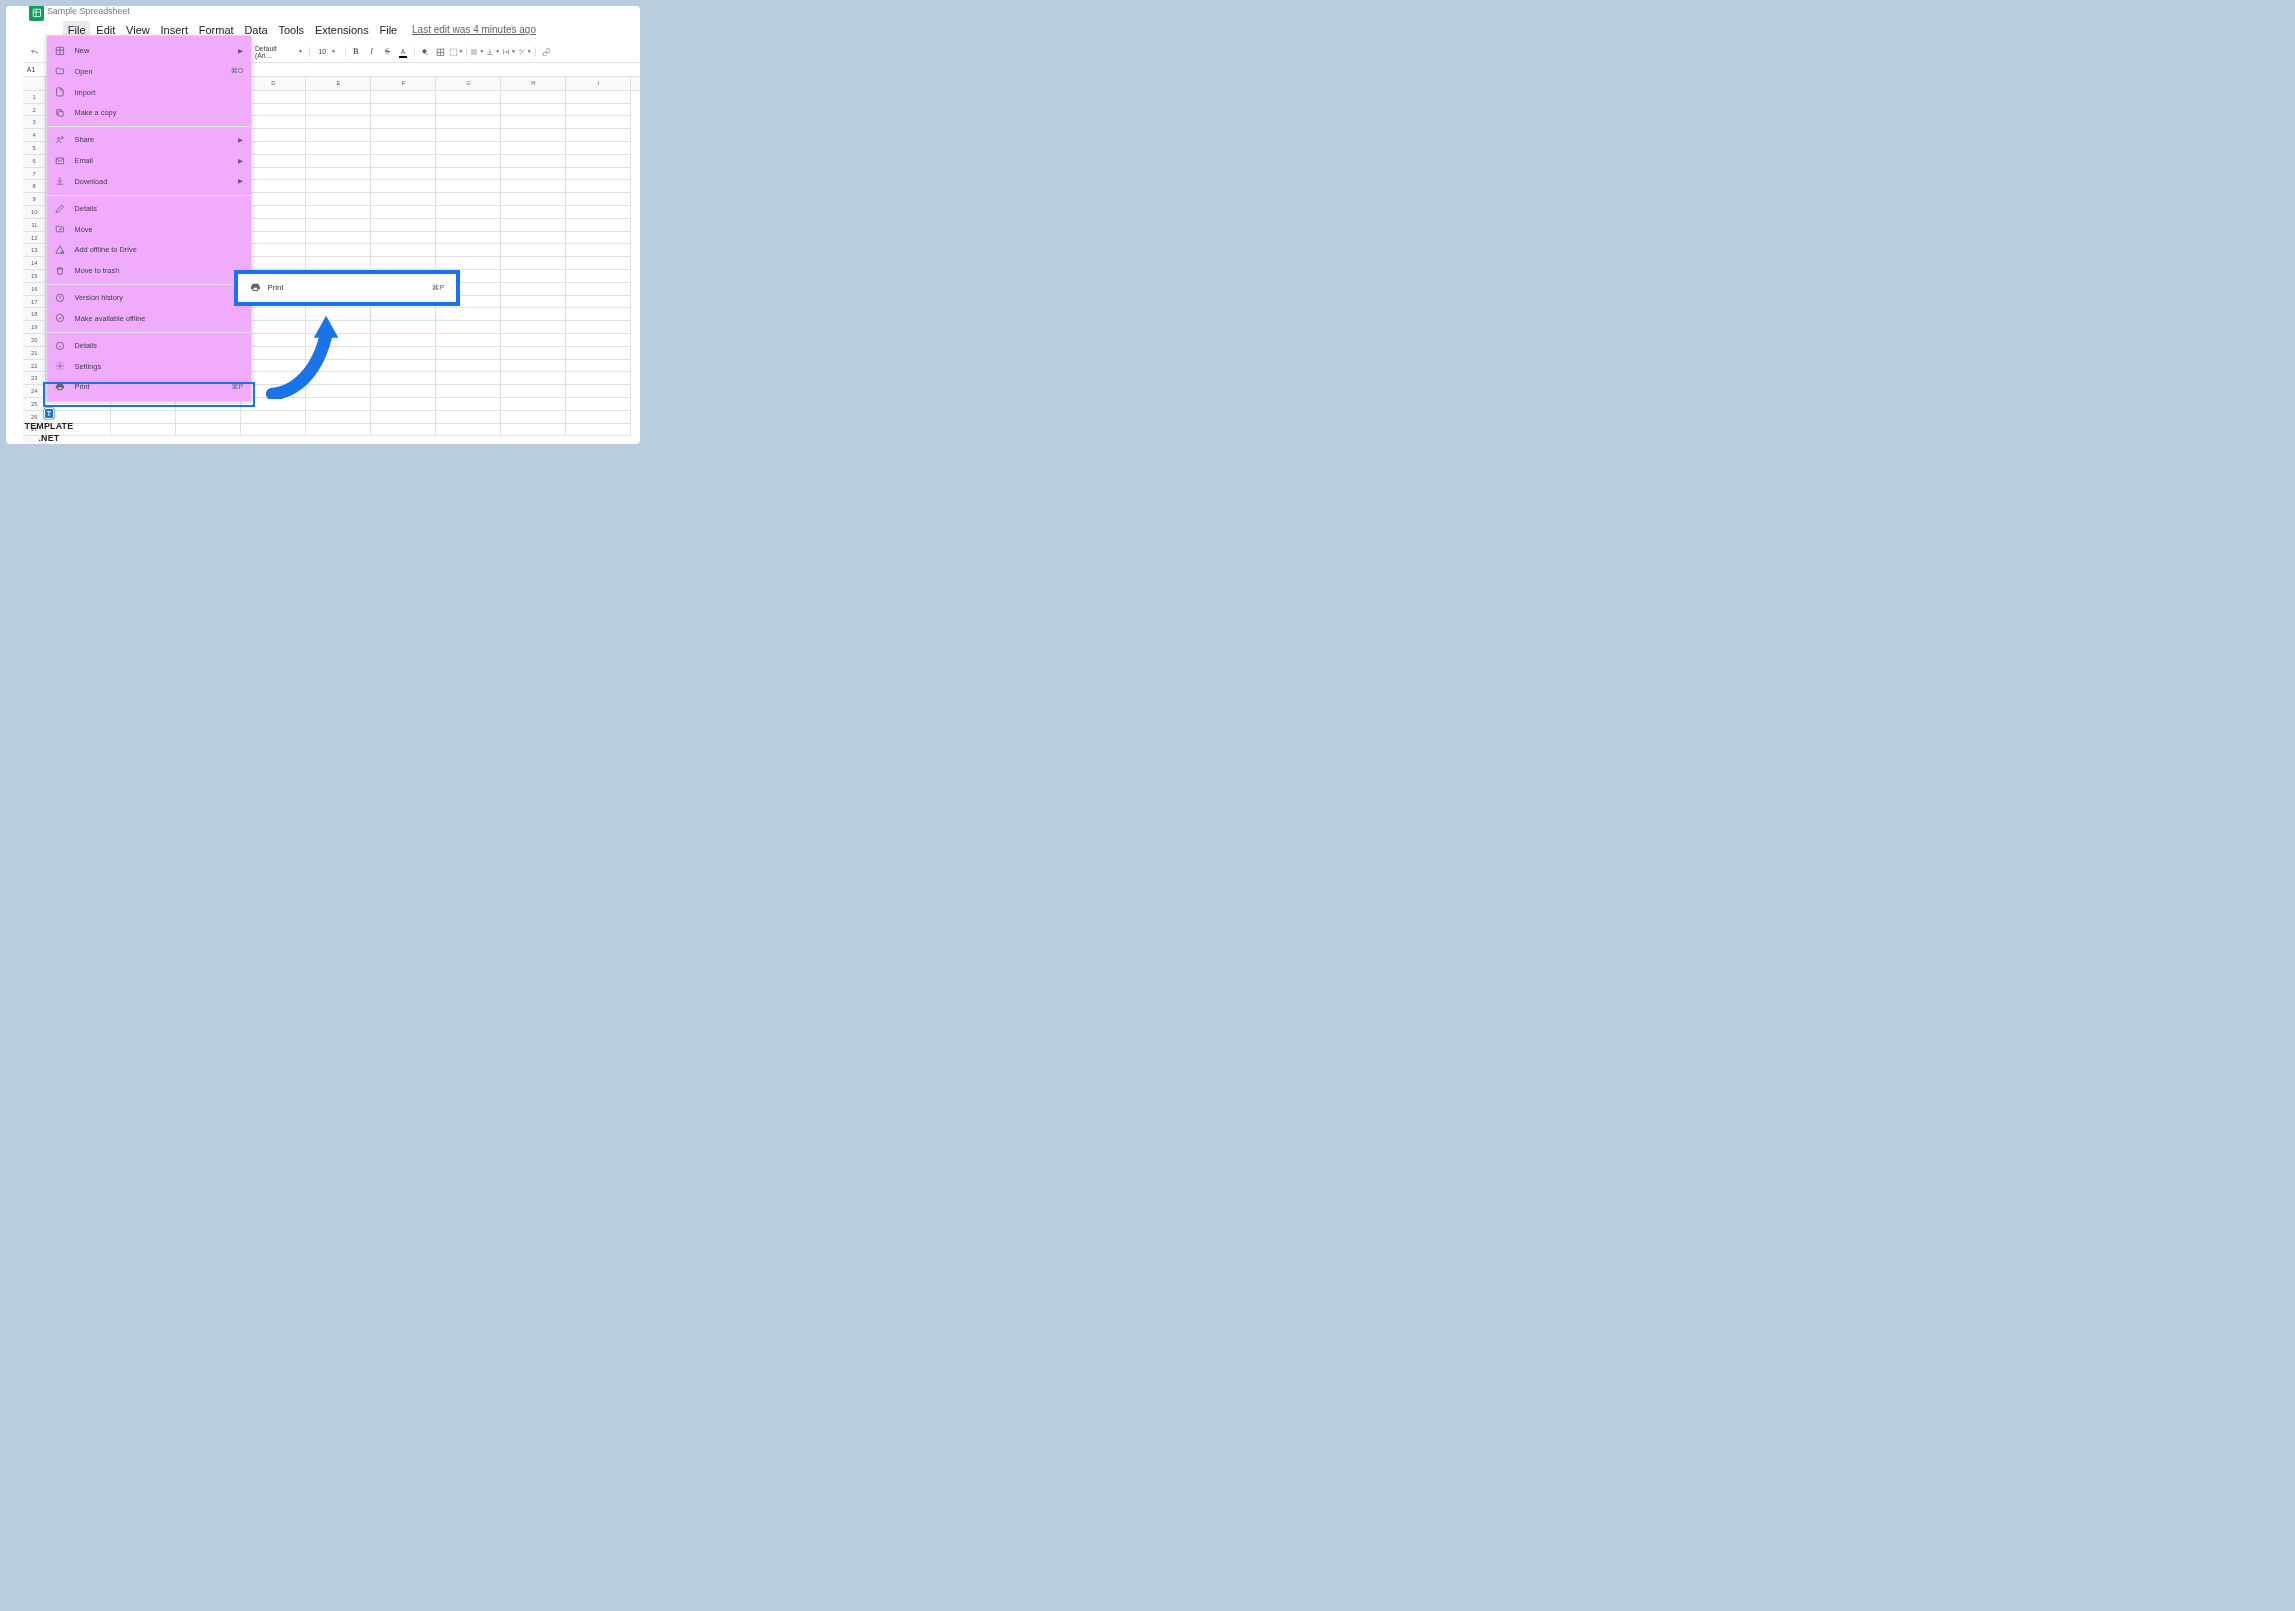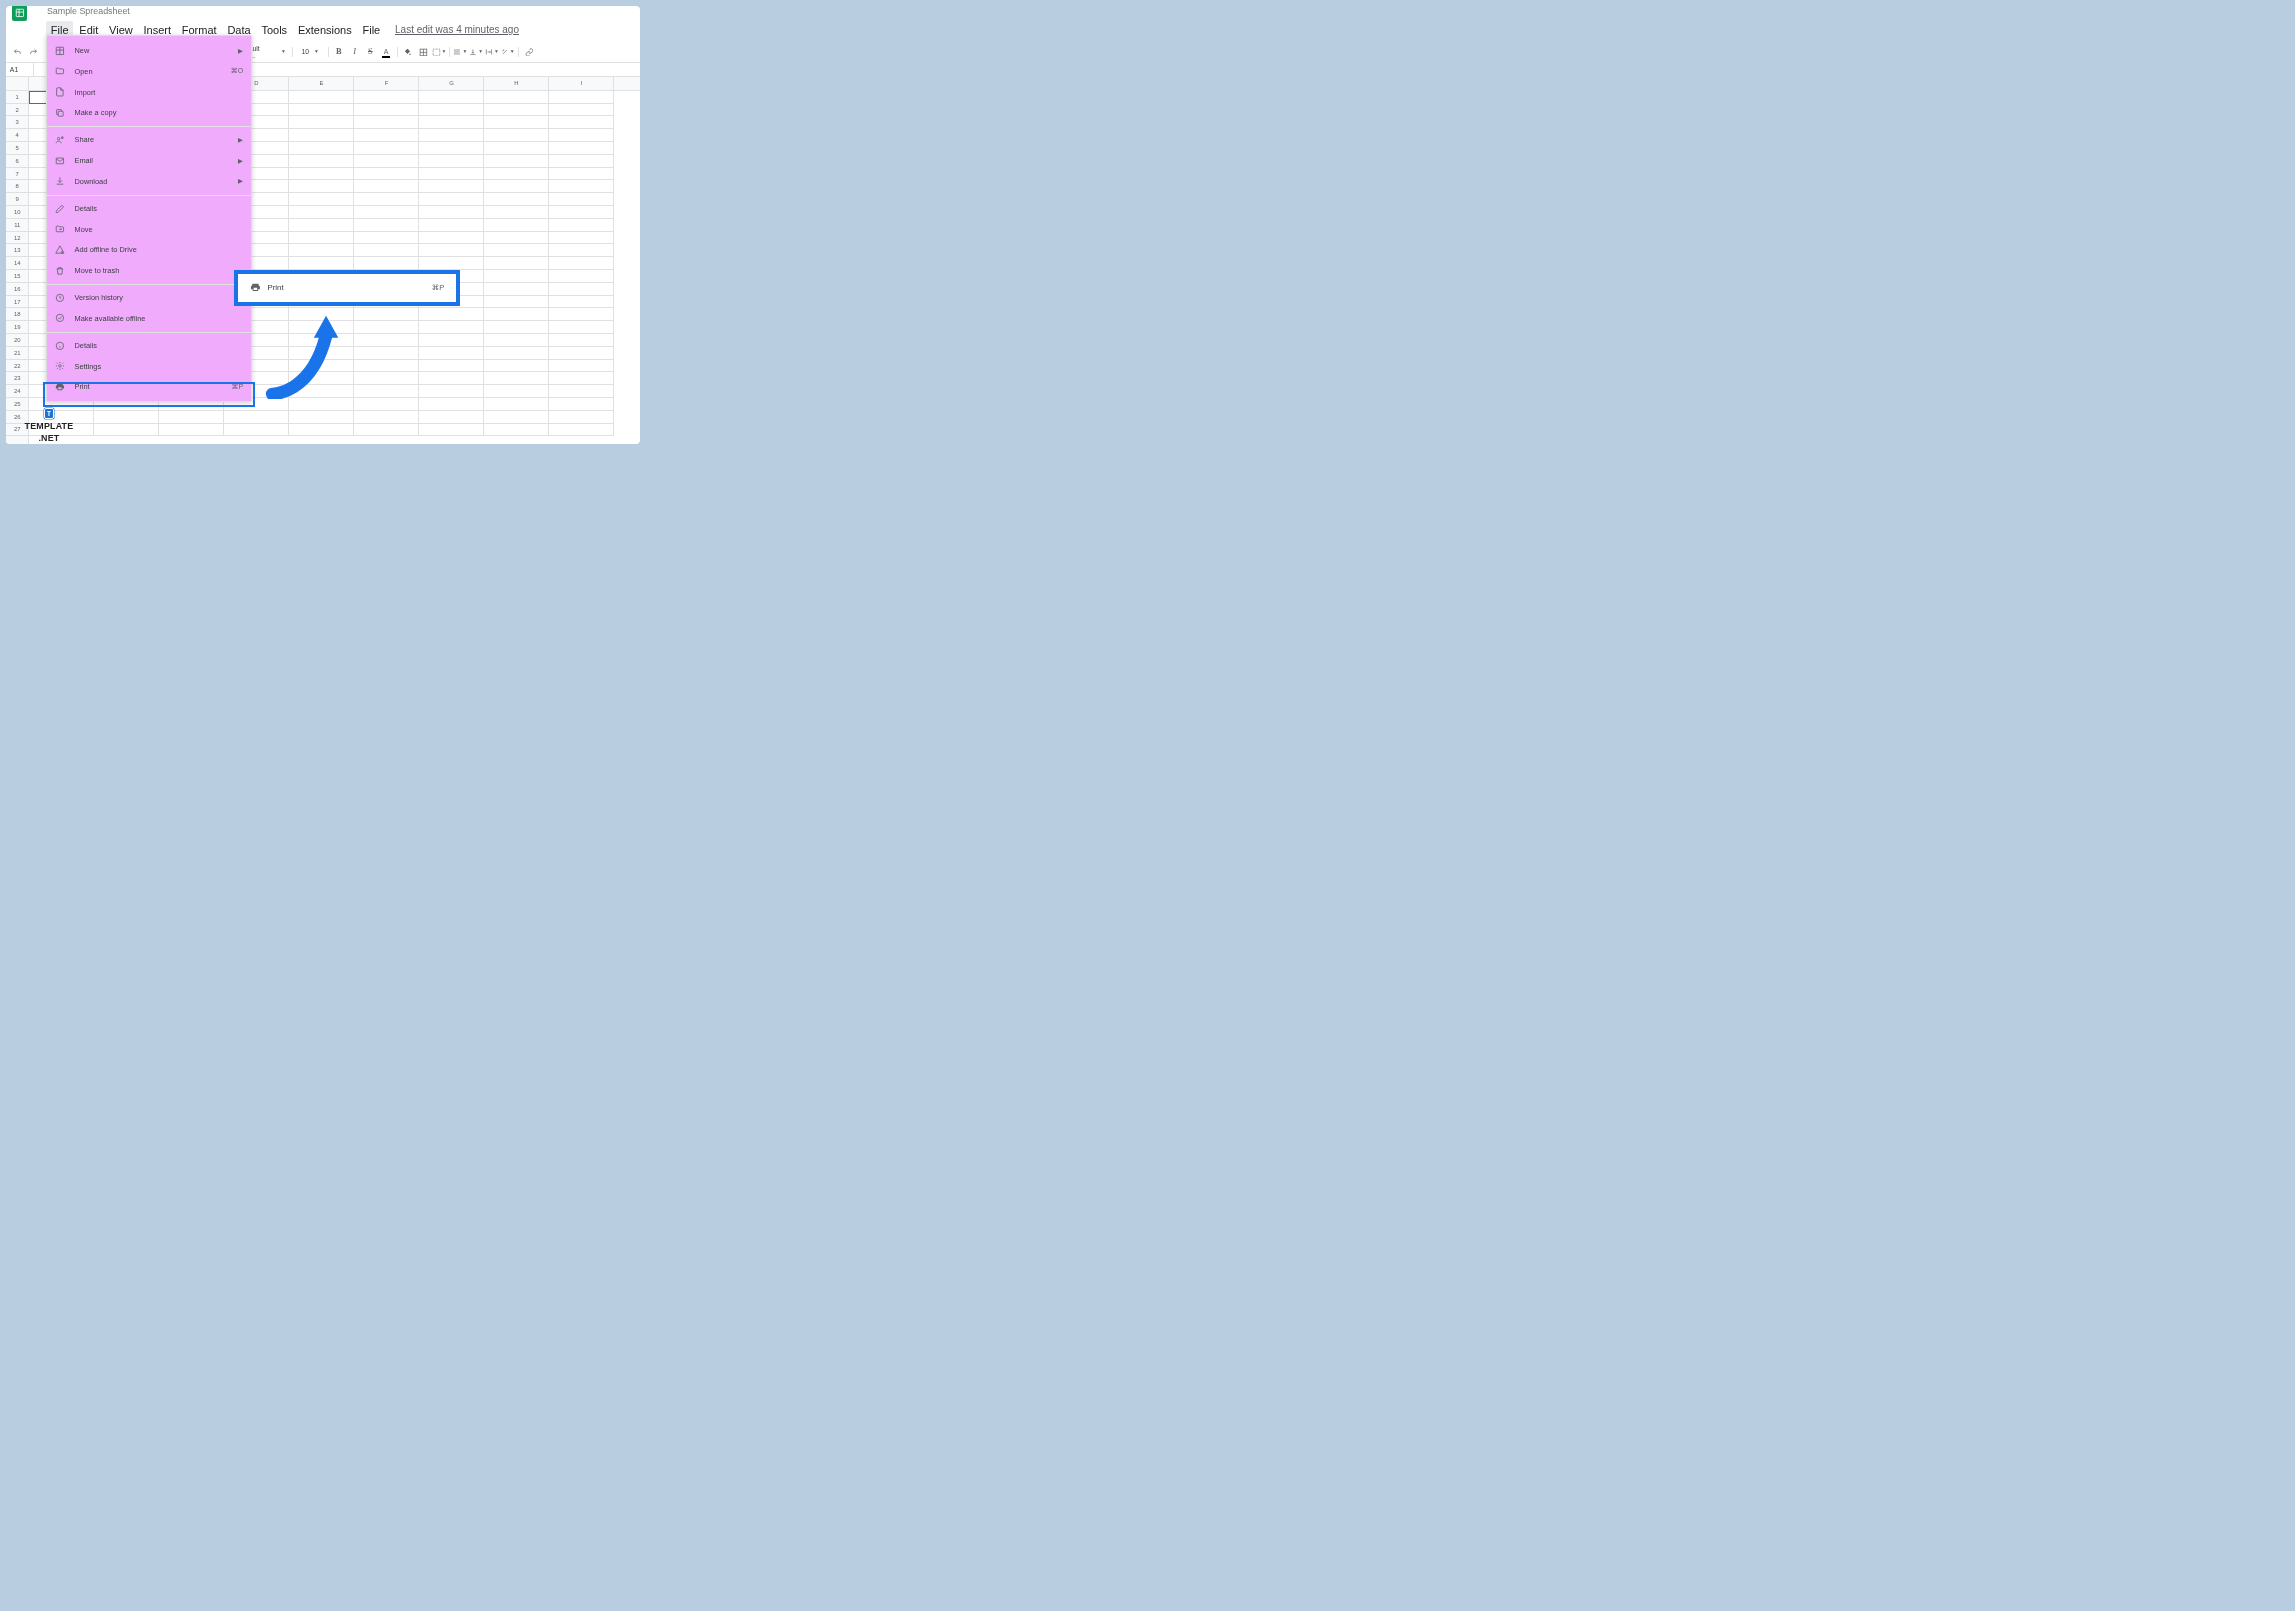--- a/index.html
+++ b/index.html
@@ -11,20 +11,21 @@
   color: #3c4043;
   user-select: none;
 }
 .frame {
   background: #fff;
   border-radius: 3.9px;
   position: relative;
   width: 634px;
   height: 438px;
   overflow: hidden;
+  padding-left: 17px;
 }
 .titlebar {
   display: flex;
   align-items: center;
   padding: 2px 3.9px 0 3.9px;
   height: 11.8px;
 }
 .logo {
   width: 15.7px; height: 15.7px;
   background: #0f9d58;

